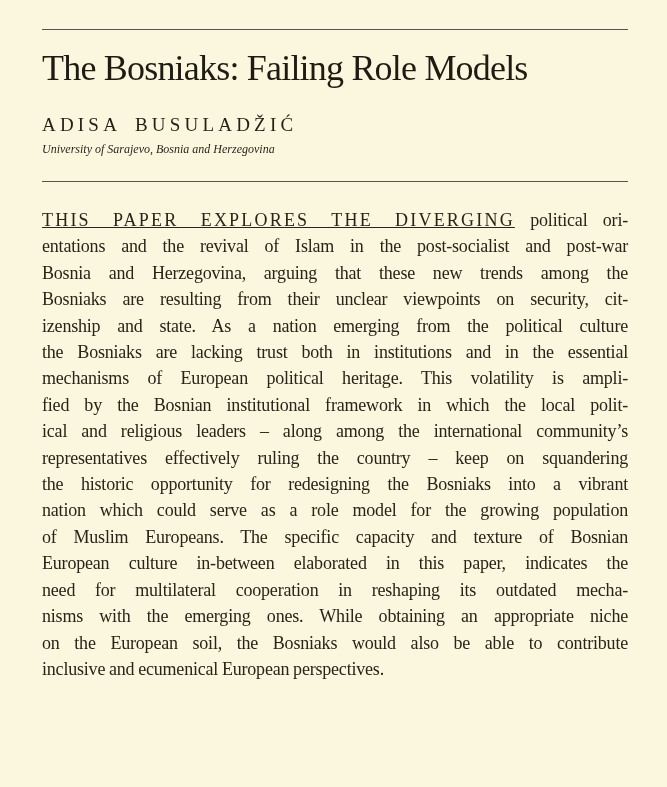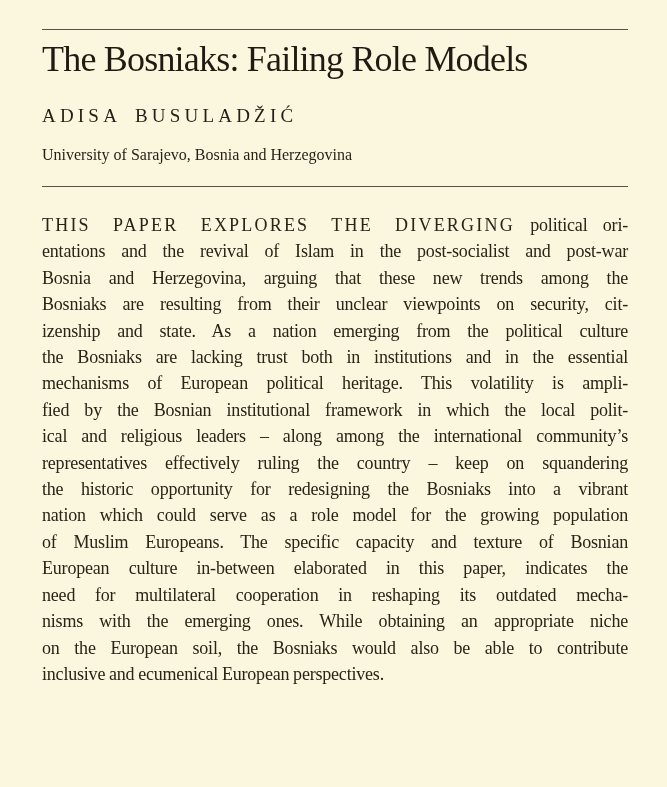--- a/index.html
+++ b/index.html
@@ -16,37 +16,38 @@
     padding:0 39px 0 42px;
   }
   .rule{
     height:1px;
     background:#57524a;
     border:0;
   }
   .top-rule{margin-top:29px;}
   .sep-rule{margin-top:18px;}
   .title{
-    margin-top:7px;
+    margin-top:16px;
     font-size:36px;
     line-height:45px;
     letter-spacing:-0.8px;
     color:#1f1a12;
     font-weight:normal;
   }
   .author{
     margin-top:23px;
     font-size:19px;
     letter-spacing:4.2px;
     word-spacing:6px;
     color:#241f16;
   }
   .affiliation{
-    margin-top:14px;
-    font-size:16px;
+    margin-top:0;
+    font-size:12px;
+    font-style:italic;
     line-height:27px;
     color:#241f16;
   }
   .abstract{
     margin-top:25px;
     font-size:18px;
     line-height:26.4px;
     letter-spacing:-0.2px;
     word-spacing:-0.5px;
     color:#2a2317;
@@ -55,20 +56,21 @@
     text-align:justify;
     text-align-last:justify;
     white-space:normal;
   }
   .bline-last{
     text-align-last:left;
   }
   .lead-caps{
     letter-spacing:2.2px;
     word-spacing:4px;
+    text-decoration:underline;
   }
 </style>
 </head>
 <body>
 
 <div class="page">
 
   <div class="rule top-rule"></div>
 
   <h1 class="title" style="margin-bottom:0;">

